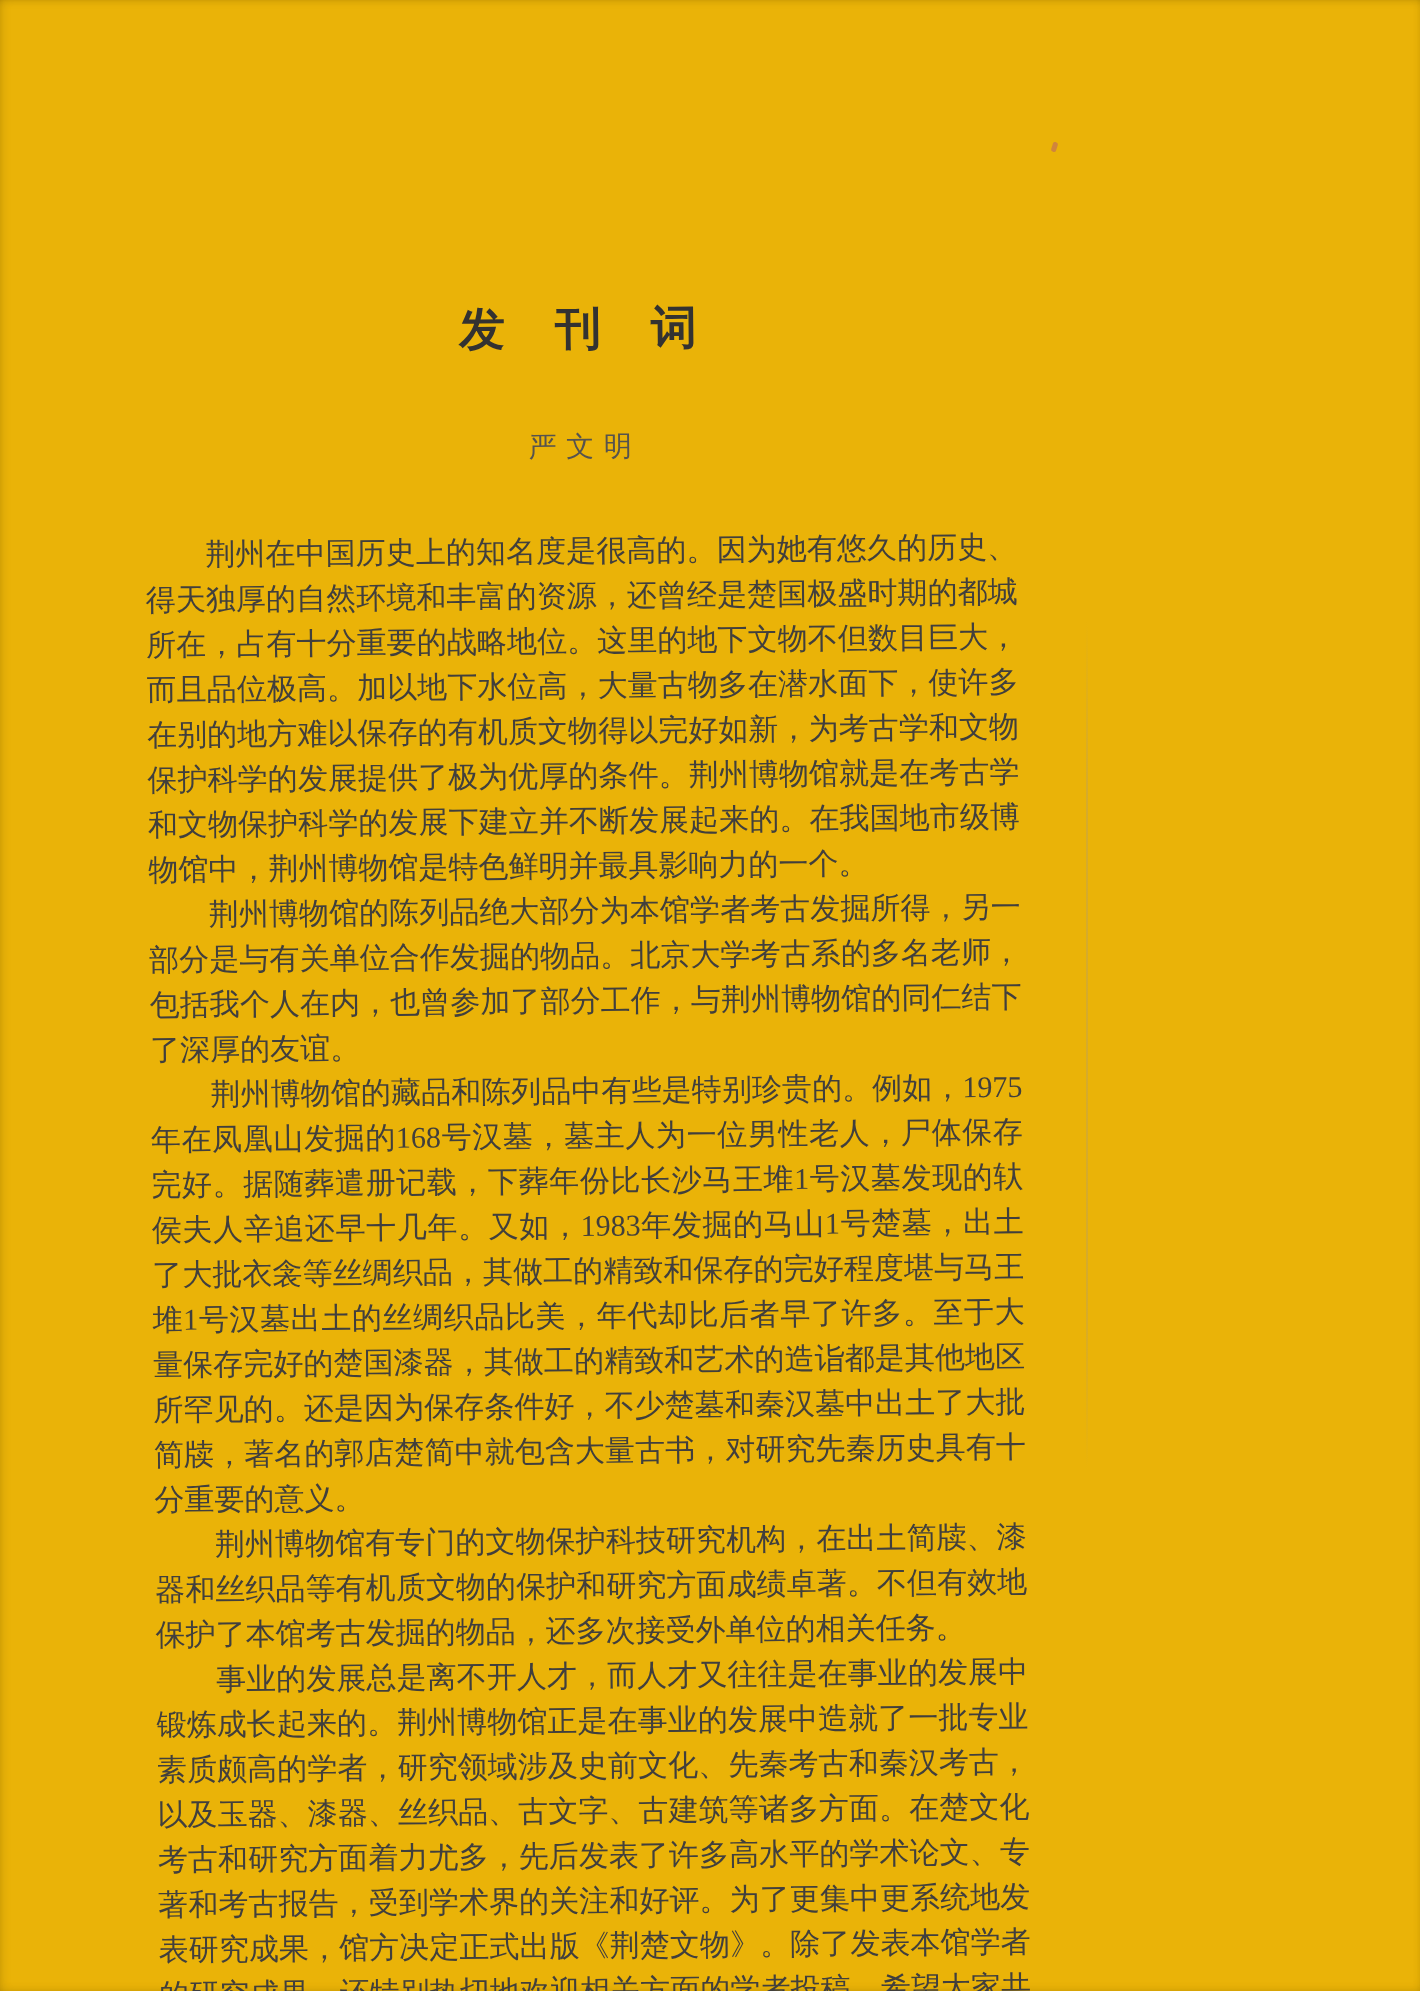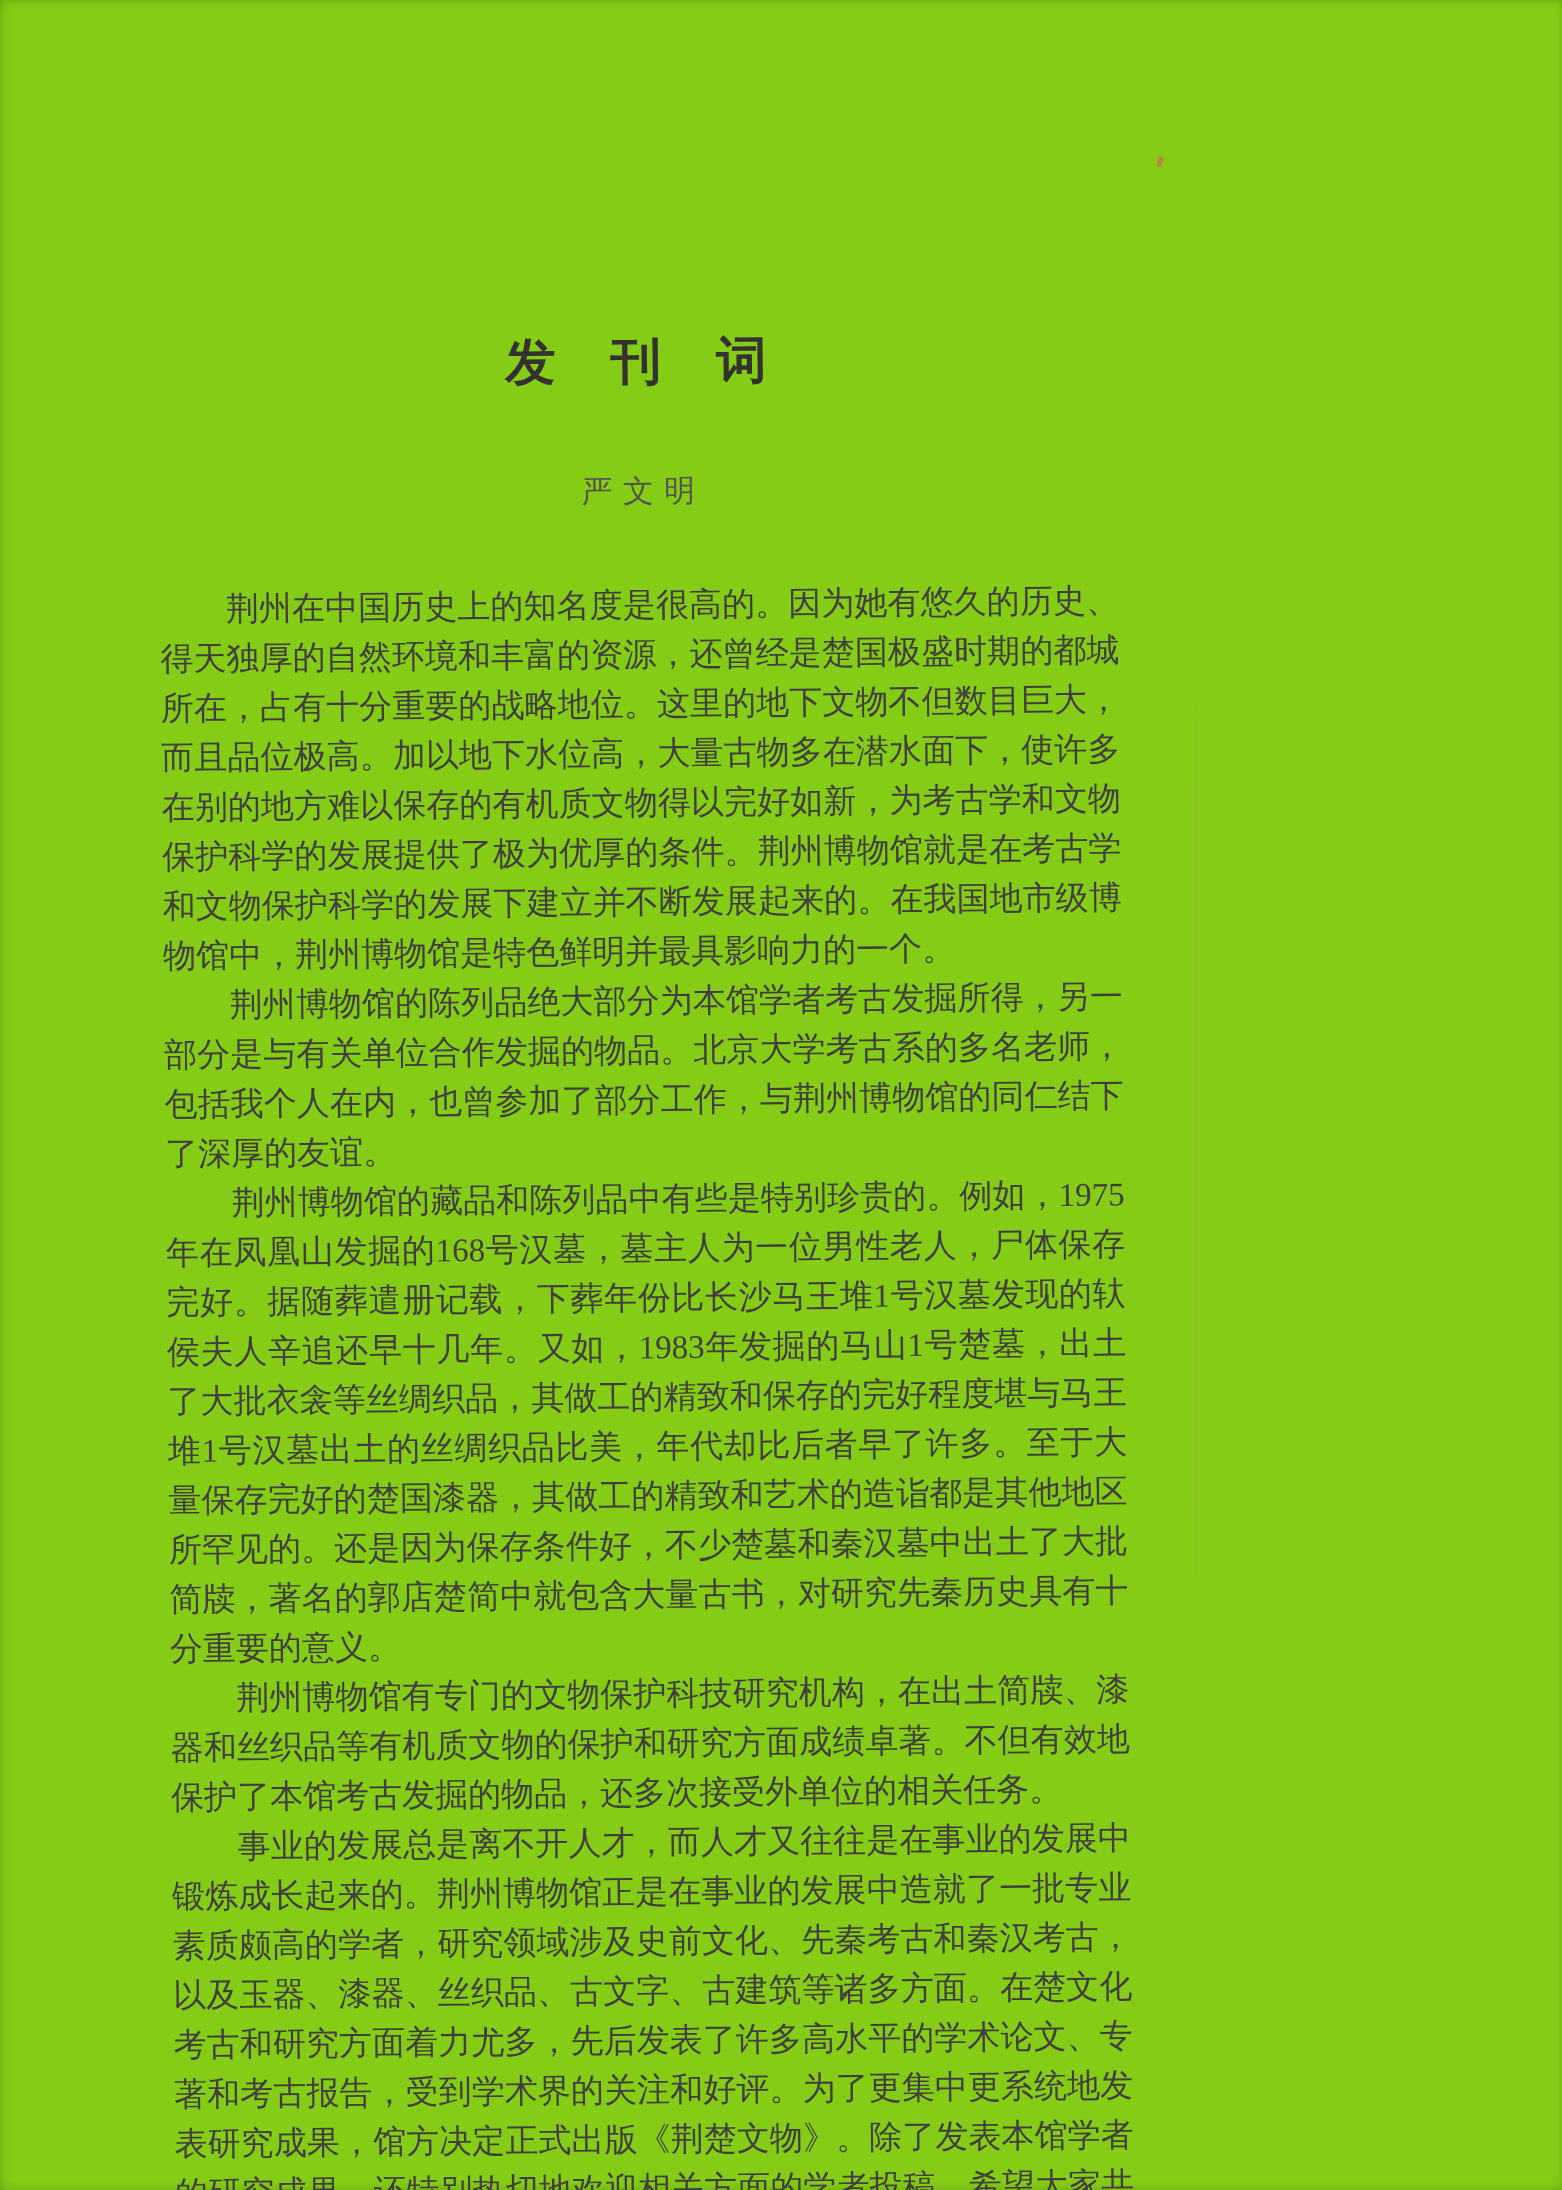--- a/index.html
+++ b/index.html
@@ -5,21 +5,21 @@
   html, body {
     margin: 0;
     padding: 0;
     background: #e9e7e3;
   }
   .page {
     position: relative;
     width: 1420px;
     height: 1991px;
     margin: 0 auto;
-    background: #84cc16;
+    background: #eab308;
     overflow: hidden;
     box-shadow:
       inset 6px 0 12px -6px rgba(0,0,0,0.16),
       inset 0 6px 10px -6px rgba(0,0,0,0.14),
       inset -5px 0 10px -6px rgba(0,0,0,0.10),
       inset 0 -6px 12px -7px rgba(0,0,0,0.12);
     font-family: "Liberation Serif", "DejaVu Serif", serif;
     color: #3d3d3d;
   }
   .content {

